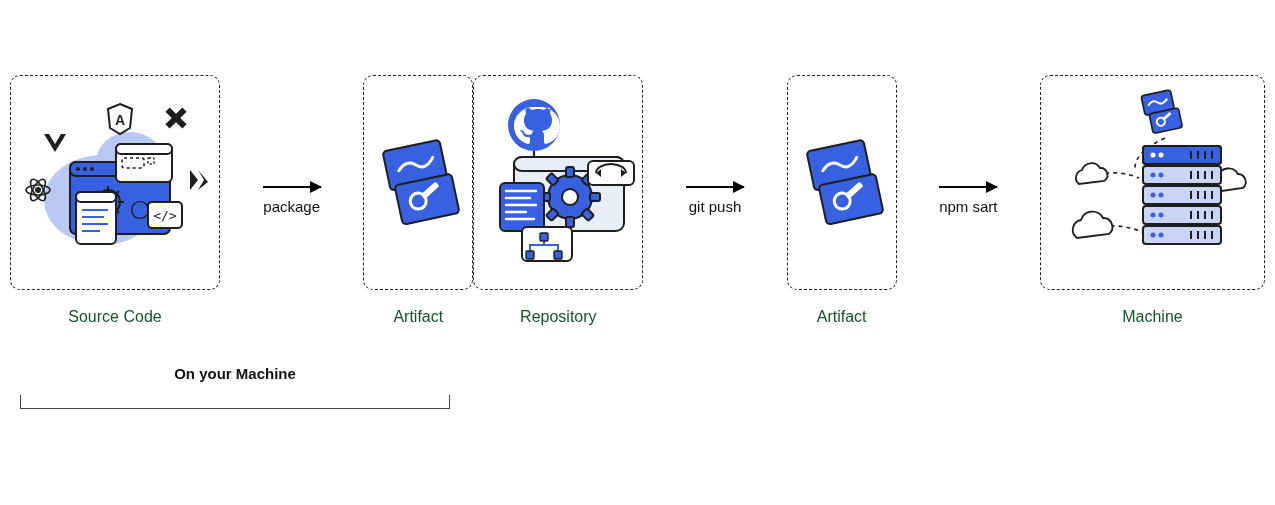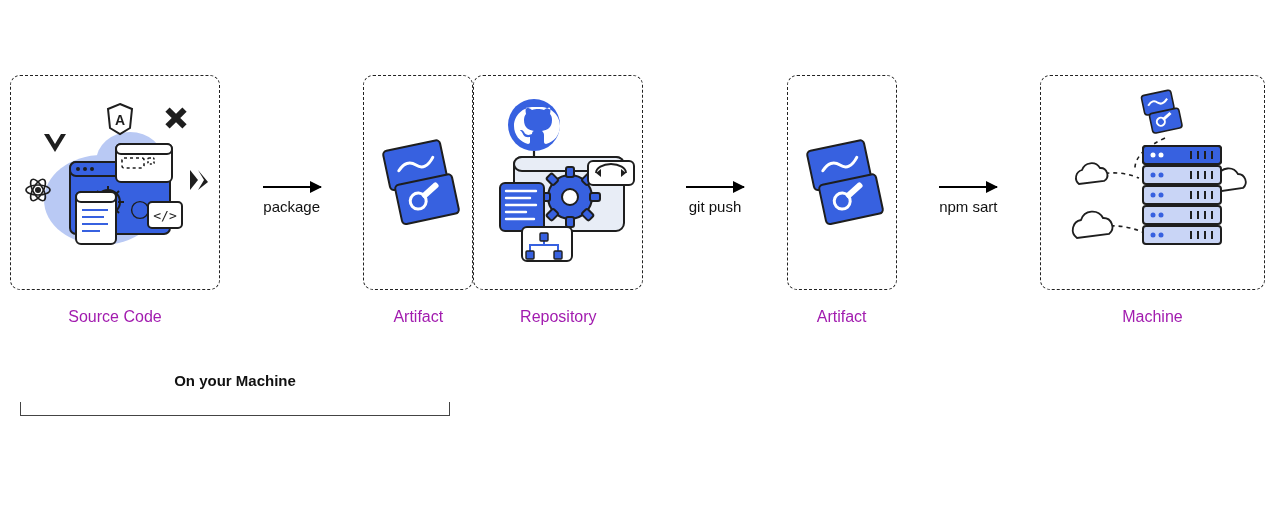--- a/index.html
+++ b/index.html
@@ -32,21 +32,21 @@
     border: 1.6px dashed #222;
     border-radius: 10px;
     display: flex;
     align-items: center;
     justify-content: center;
     background: #fff;
   }
   .caption {
     margin-top: 18px;
     font-size: 16px;
-    color: #a21caf;
+    color: #14532d;
     text-align: center;
   }
   .arrow-wrap {
     display: flex;
     flex-direction: column;
     align-items: center;
     justify-content: center;
     height: 100%;
     min-width: 80px;
     flex: 1;
@@ -77,21 +77,21 @@
 
   
   .box.src  { width: 210px; height: 215px; }
   .box.art  { width: 110px; height: 215px; }
   .box.repo { width: 170px; height: 215px; }
   .box.srv  { width: 225px; height: 215px; }
 
   
   .bracket-row {
     position: absolute;
-    top: 308px;
+    top: 301px;
     left: 10px;
     width: 1255px;
     height: 60px;
   }
   .bracket {
     position: absolute;
     height: 38px;
   }
   .bracket .label {
     position: absolute;

